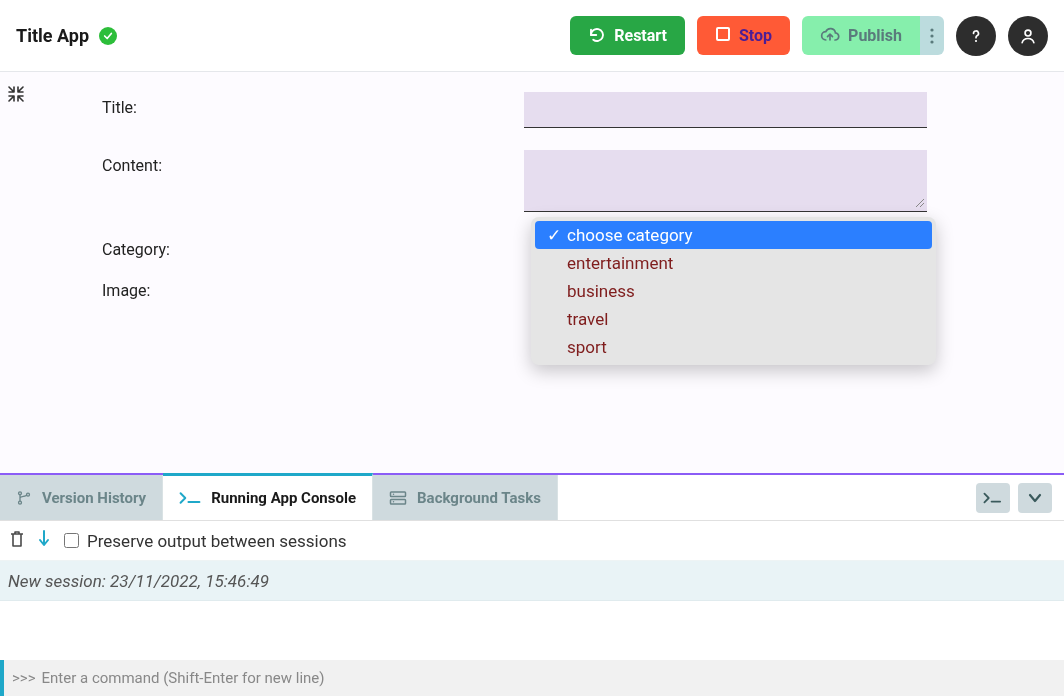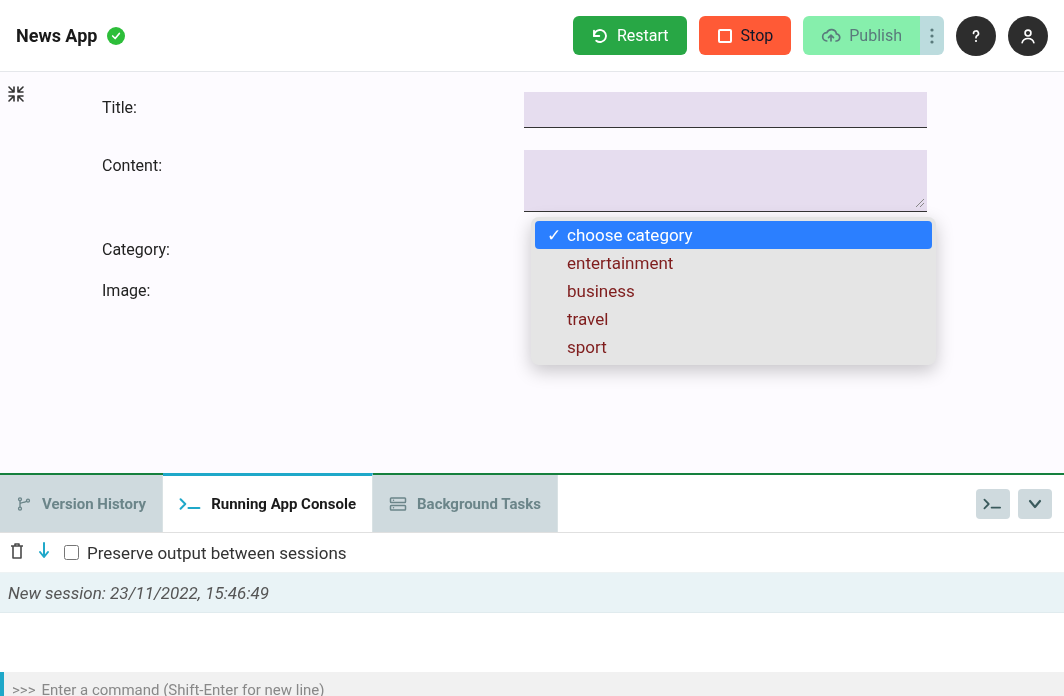--- a/index.html
+++ b/index.html
@@ -3,43 +3,43 @@
 <meta charset="utf-8">
 <style>
 *{box-sizing:border-box;margin:0;padding:0;font-family:-apple-system,BlinkMacSystemFont,"Segoe UI",Roboto,Helvetica,Arial,sans-serif}
 html,body{width:1064px;height:696px;overflow:hidden;background:#fdfbff}
 .header{height:72px;border-bottom:1px solid #e5e7eb;display:flex;align-items:center;padding:0 16px;background:#fff;justify-content:space-between}
 .header-left{display:flex;align-items:center;gap:10px}
 .app-name{font-weight:700;font-size:18px;color:#1a1a1a}
 .verified{width:18px;height:18px;background:#2dbe3a;border-radius:50%;display:flex;align-items:center;justify-content:center}
 .verified svg{width:10px;height:10px}
 .header-right{display:flex;align-items:center;gap:12px}
-.btn{display:flex;align-items:center;gap:8px;font-weight:400;font-size:16px;border:none;border-radius:6px;padding:10px 18px;cursor:pointer}
+.btn{display:flex;align-items:flex-start;gap:8px;font-weight:700;font-size:16px;border:none;border-radius:6px;padding:10px 18px;cursor:pointer}
 .btn-restart{background:#28a745;color:#fff}
-.btn-stop{background:#ff5a36;color:#0f172a}
+.btn-stop{background:#ff5a36;color:#4c1d95}
 .publish-group{display:flex;align-items:stretch}
 .btn-publish{background:#86efac;color:#5a7a7c;border-radius:6px 0 0 6px}
 .btn-more{background:#bcdcde;color:#5a7a7c;border:none;border-radius:0 6px 6px 0;padding:0 10px;cursor:pointer;display:flex;align-items:center}
 .circ{width:40px;height:40px;border-radius:50%;background:#2d2d2d;display:flex;align-items:center;justify-content:center;cursor:pointer}
 .circ svg{width:20px;height:20px}
 .workspace{position:relative;height:401px;background:#fdfbff}
 .collapse-icon{position:absolute;top:14px;left:8px;cursor:pointer}
 .collapse-icon svg{width:16px;height:16px}
 .form{position:absolute;left:102px;top:20px;right:100px}
 .form-row{display:flex;align-items:flex-start;margin-bottom:22px}
 .form-label{width:422px;font-size:16px;color:#222;padding-top:6px}
 .title-input{width:403px;height:36px;background:#e6ddef;border:none;border-bottom:1px solid #333;padding:6px 8px;font-size:15px}
 .content-area{width:403px;height:62px;background:#e6ddef;border:none;border-bottom:1px solid #333;padding:6px 8px;font-size:15px;resize:none;position:relative}
 .textarea-wrap{position:relative;width:403px;height:62px}
 .resize-handle{position:absolute;right:2px;bottom:4px;width:10px;height:10px}
 .dropdown{position:absolute;left:531px;top:145px;width:405px;background:#e5e5e5;border-radius:8px;box-shadow:0 6px 18px rgba(0,0,0,0.22);padding:4px;z-index:50}
 .dropdown-item{font-size:17px;color:#7f1d1d;padding:4px 12px;border-radius:4px;cursor:pointer;display:flex;align-items:center;gap:8px}
 .dropdown-item.selected{background:#2b7fff;color:#fff}
 .check{width:12px;display:inline-block;text-align:center}
-.tabs-bar{height:60px;display:flex;align-items:stretch;border-top:2px solid #15803d;border-bottom:1px solid #e0e0e0;background:#fff}
+.tabs-bar{height:48px;display:flex;align-items:stretch;border-top:2px solid #8b5cf6;border-bottom:1px solid #e0e0e0;background:#fff}
 .tab{display:flex;align-items:center;gap:10px;padding:0 16px;font-weight:700;font-size:15px;border-right:1px solid #d9e2e4;cursor:pointer}
 .tab.dim{background:#cfdade;color:#6b8589}
 .tab.active{background:#fff;color:#1a1a1a;border-top:3px solid #1fa8c9;margin-top:-2px}
 .tab-spacer{flex:1}
 .tab-tool{display:flex;gap:8px;align-items:center;padding:0 12px}
 .tool-btn{background:#cfdade;border:none;border-radius:4px;width:34px;height:30px;display:flex;align-items:center;justify-content:center;cursor:pointer}
 .console-ctrl{height:40px;display:flex;align-items:center;gap:14px;padding:0 10px;background:#fff;border-bottom:1px solid #eef3f4}
 .trash{cursor:pointer;color:#4a4a4a}
 .down-arrow{cursor:pointer;color:#1fa8c9}
 .preserve{display:flex;align-items:center;gap:8px;font-size:17px;color:#333}
@@ -47,21 +47,21 @@
 .session{height:40px;background:#e9f3f6;display:flex;align-items:center;padding:0 8px;font-style:italic;font-size:17px;color:#555;border-bottom:1px solid #e0ebee}
 .console-body{height:59px;background:#fff}
 .cmd-line{height:36px;background:#f1f1f1;border-left:4px solid #1fa8c9;display:flex;align-items:center;padding:0 8px;font-family:Menlo,Consolas,monospace;font-size:15px;color:#888}
 .prompt{color:#888;margin-right:6px}
 </style>
 </head>
 <body>
 
 <div class="header">
   <div class="header-left">
-    <span class="app-name">News App</span>
+    <span class="app-name">Title App</span>
     <span class="verified">
       <svg viewBox="0 0 12 12">
           <path d="M2 6 L5 9 L10 3" stroke="#fff" stroke-width="2" fill="none" stroke-linecap="round" stroke-linejoin="round"></path>
         </svg>
     </span>
   </div>
   <div class="header-right">
     <button class="btn btn-restart">
       <svg width="18" height="18" viewBox="0 0 24 24">
           <path d="M4 12a8 8 0 1 1 3 6.2" stroke="#fff" stroke-width="2.5" fill="none" stroke-linecap="round"></path>

